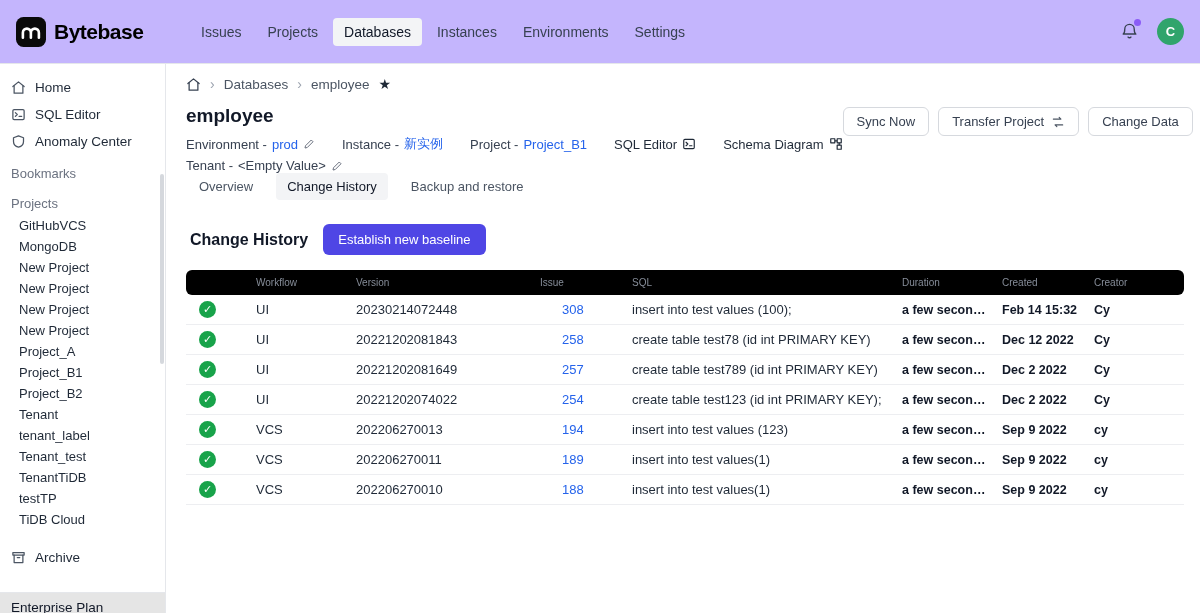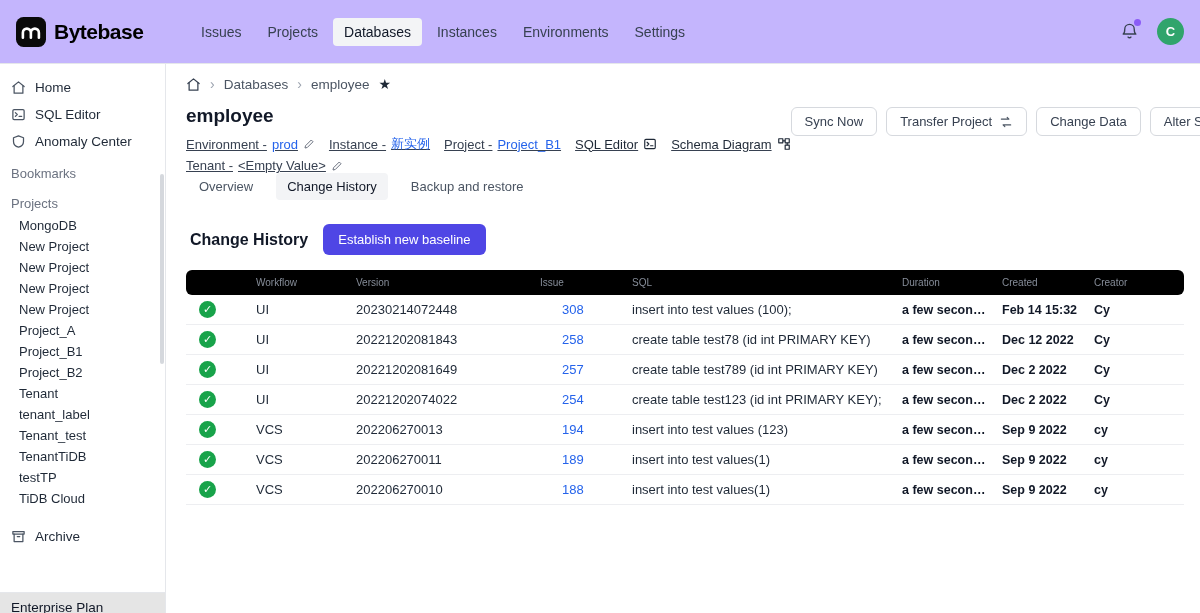--- a/index.html
+++ b/index.html
@@ -52,21 +52,21 @@
   .breadcrumb { display:flex; align-items:center; gap:9px; font-size:13.5px; color:#4b5563; }
   .crumb { cursor:pointer; }
   .crumb-sep::before { content:"›"; color:#9ca3af; font-size:14px; }
   .crumb-home { display:inline-flex; cursor:pointer; }
   .star { color:#1f2937; font-size:14px; cursor:pointer; }
   .star::before { content:"★"; }
 
   
   .title-row { display:flex; justify-content:space-between; align-items:flex-start; margin-top:13px; }
   .page-title { font-size:19px; font-weight:700; color:#111827; }
-  .meta-line { margin-top:8px; display:flex; gap:14px; font-size:13px; color:#374151;text-decoration:underline; }
+  .meta-line { margin-top:8px; display:flex; gap:27px; font-size:13px; color:#374151; }
   .meta-line + .meta-line { margin-top:5px; }
   .meta-group { display:inline-flex; align-items:center; gap:5px; white-space:nowrap; }
   a.link { color:#2563eb; cursor:pointer; }
   .pencil { display:inline-flex; cursor:pointer; }
   .meta-action { cursor:pointer; color:#1f2937; display:inline-flex; align-items:center; gap:5px; }
   .actions { display:flex; gap:9px; margin-top:2px; }
   .btn { border:1px solid #d6d9de; background:#fff; border-radius:6px; padding:6px 13px;
     font-size:13px; color:#374151; display:inline-flex; align-items:center; gap:7px; cursor:pointer;
     font-family:"Liberation Sans", sans-serif; white-space:nowrap; }
 
@@ -148,20 +148,21 @@
     <div class="side-item">
       <svg width="15" height="15" viewBox="0 0 24 24" fill="none" stroke="#4b5563" stroke-width="2" stroke-linecap="round" stroke-linejoin="round">
           <path d="M12 3l8 3v6c0 5-3.5 8-8 9-4.5-1-8-4-8-9V6z"></path>
         </svg>
       <span>Anomaly Center</span>
     </div>
     <div class="side-section">Bookmarks</div>
     <div class="side-section">Projects</div>
     <div class="project-list">
 
+    <div class="project-item">GitHubVCS</div>
         <div class="project-item">MongoDB</div>
         <div class="project-item">New Project</div>
         <div class="project-item">New Project</div>
         <div class="project-item">New Project</div>
         <div class="project-item">New Project</div>
         <div class="project-item">Project_A</div>
         <div class="project-item">Project_B1</div>
         <div class="project-item">Project_B2</div>
         <div class="project-item">Tenant</div>
         <div class="project-item">tenant_label</div>

